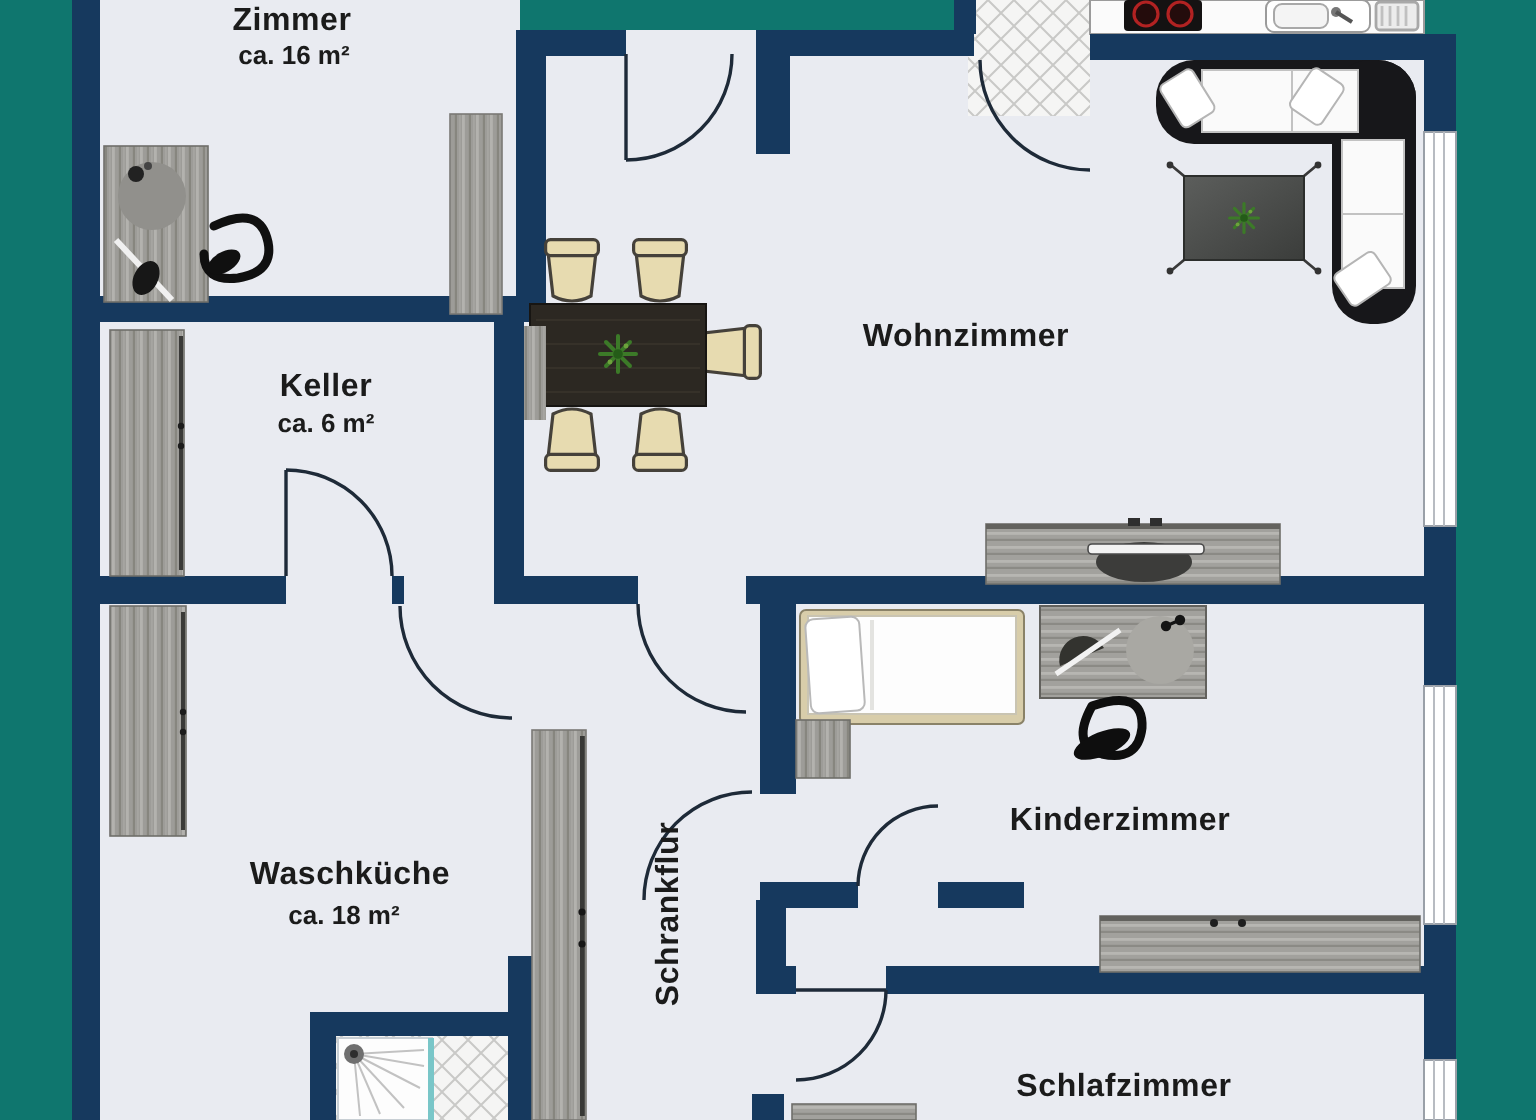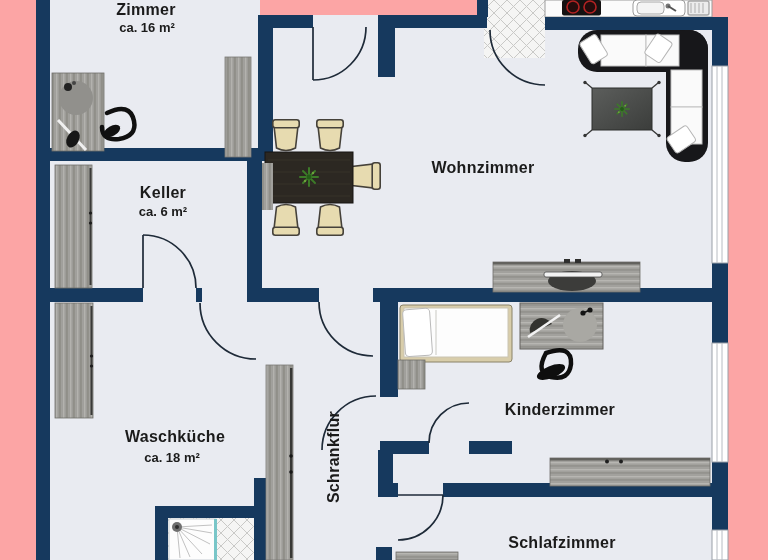--- a/index.html
+++ b/index.html
@@ -1,17 +1,17 @@
 <!DOCTYPE html>
 <html><head>
 <meta charset="utf-8">
 <style>
   html,body{margin:0;padding:0;background:#ffffff;}
   body{font-family:"Liberation Sans","DejaVu Sans",sans-serif;}
-  #stage{width:768px;height:560px;position:relative;margin:0;background:#fca5a5;overflow:hidden;}
+  #stage{width:768px;height:560px;position:relative;margin:0;background:#0f766e;overflow:hidden;}
   svg{display:block;}
   .room-name{font-size:16px;font-weight:bold;fill:#1b1b1b;letter-spacing:.3px;}
   .room-area{font-size:13px;font-weight:bold;fill:#1b1b1b;}
   text{text-anchor:middle;}
 </style>
 </head>
 <body>
 
 <div id="stage">
 <svg width="768" height="560" viewBox="0 0 768 560">

